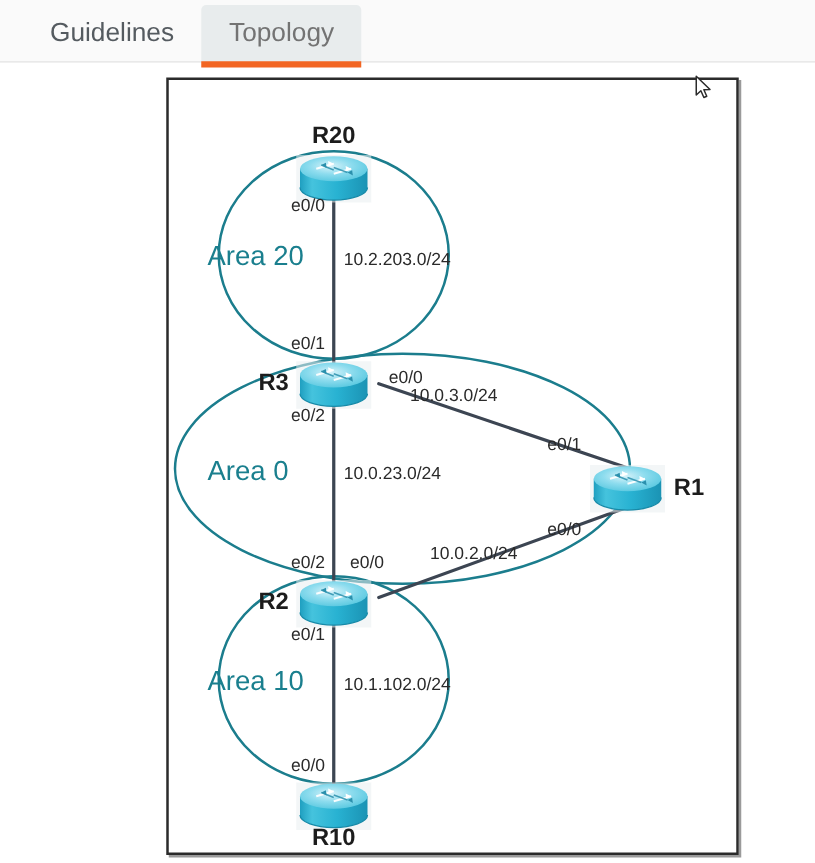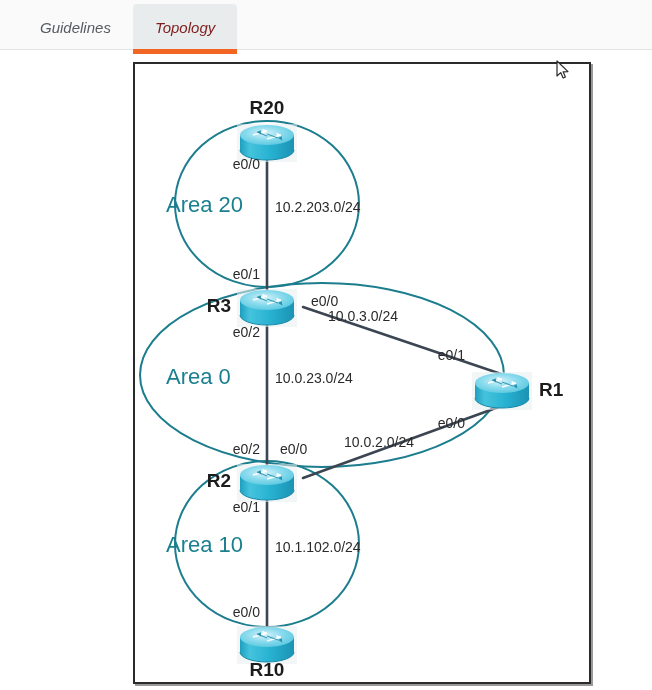--- a/index.html
+++ b/index.html
@@ -17,31 +17,30 @@
   .tabbar {
     position: absolute; left: 0; top: 0; width: 652px; height: 50px;
     background: #fafafa;
     border-bottom: 1px solid #e3e3e3;
   }
   .tabs { position: absolute; left: 18px; top: 0; height: 50px; display: flex; align-items: stretch; }
   .tab {
     position: relative;
     display: flex; align-items: center; justify-content: flex-start;
     padding: 0 22px;
-    font-size: 15px; color: #555b60;
+    font-size: 21px; color: #555b60;
     background: transparent;
     cursor: pointer;
     user-select: none;
     border-top-left-radius: 4px; border-top-right-radius: 4px;
     margin-top: 4px;
-    font-style: italic;
   }
   .tab.active {
     background: #e8eced;
-    color: #7f1d1d;
+    color: #737373;
   }
   .tab.active::after {
     content: "";
     position: absolute; left: 0; right: 0; bottom: -4px; height: 5px;
     background: #f26522;
   }
 
   
   .frame {
     position: absolute;

